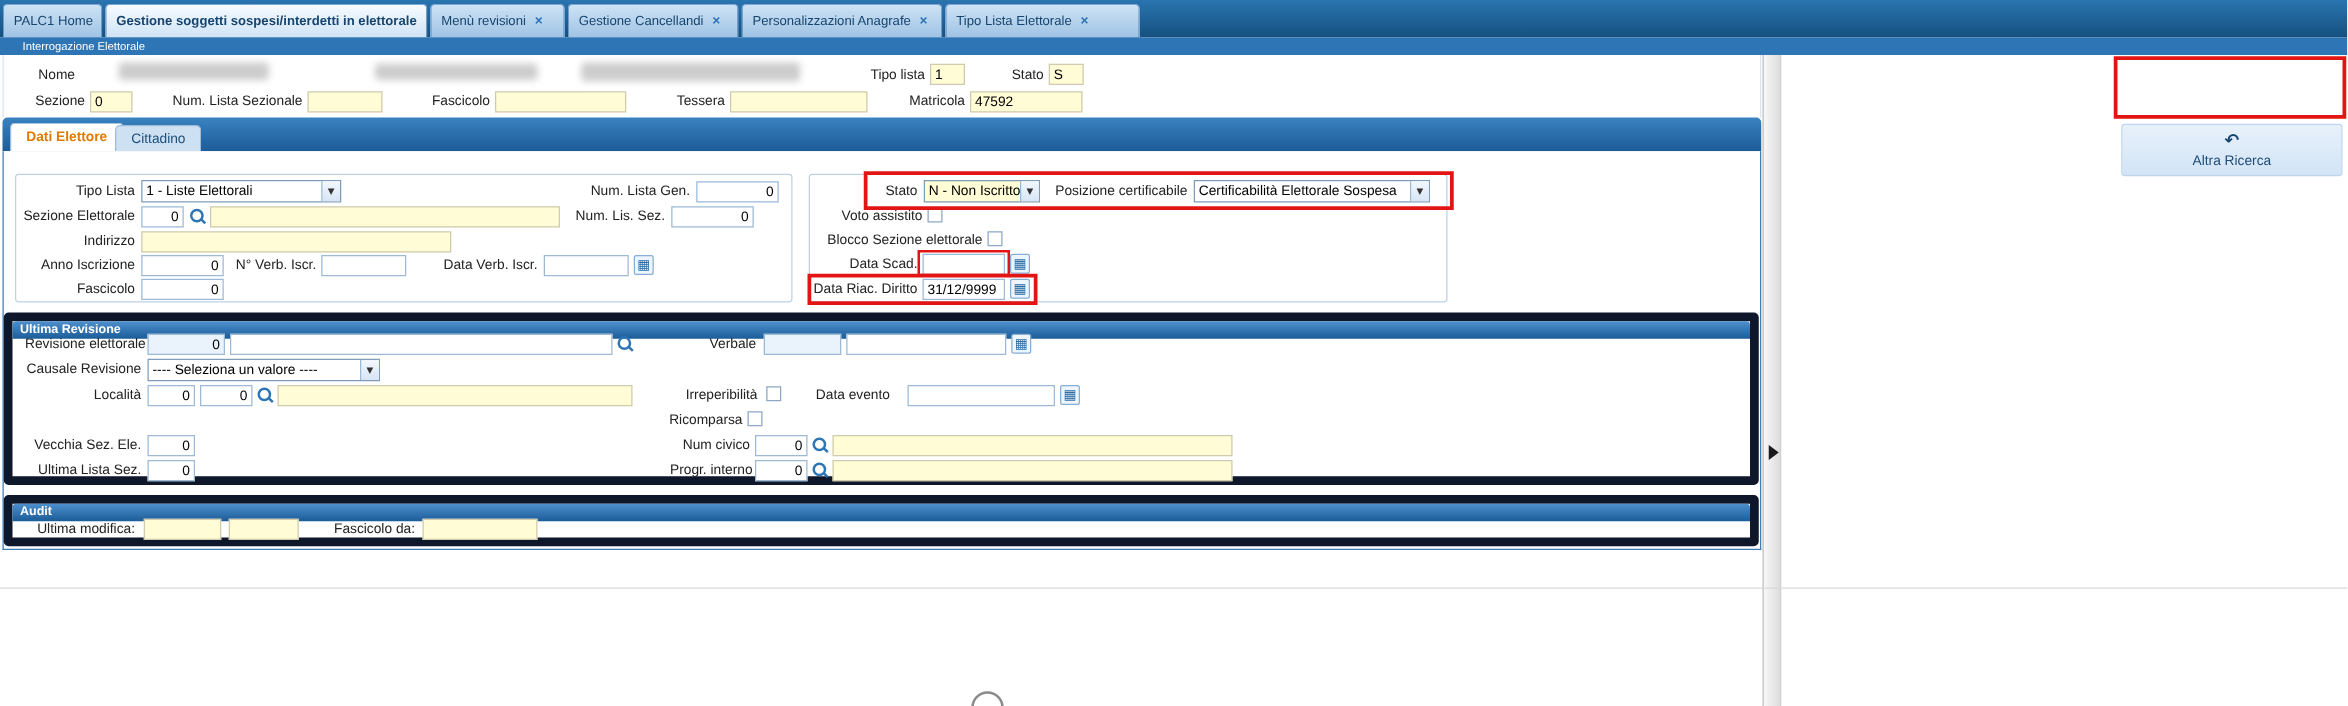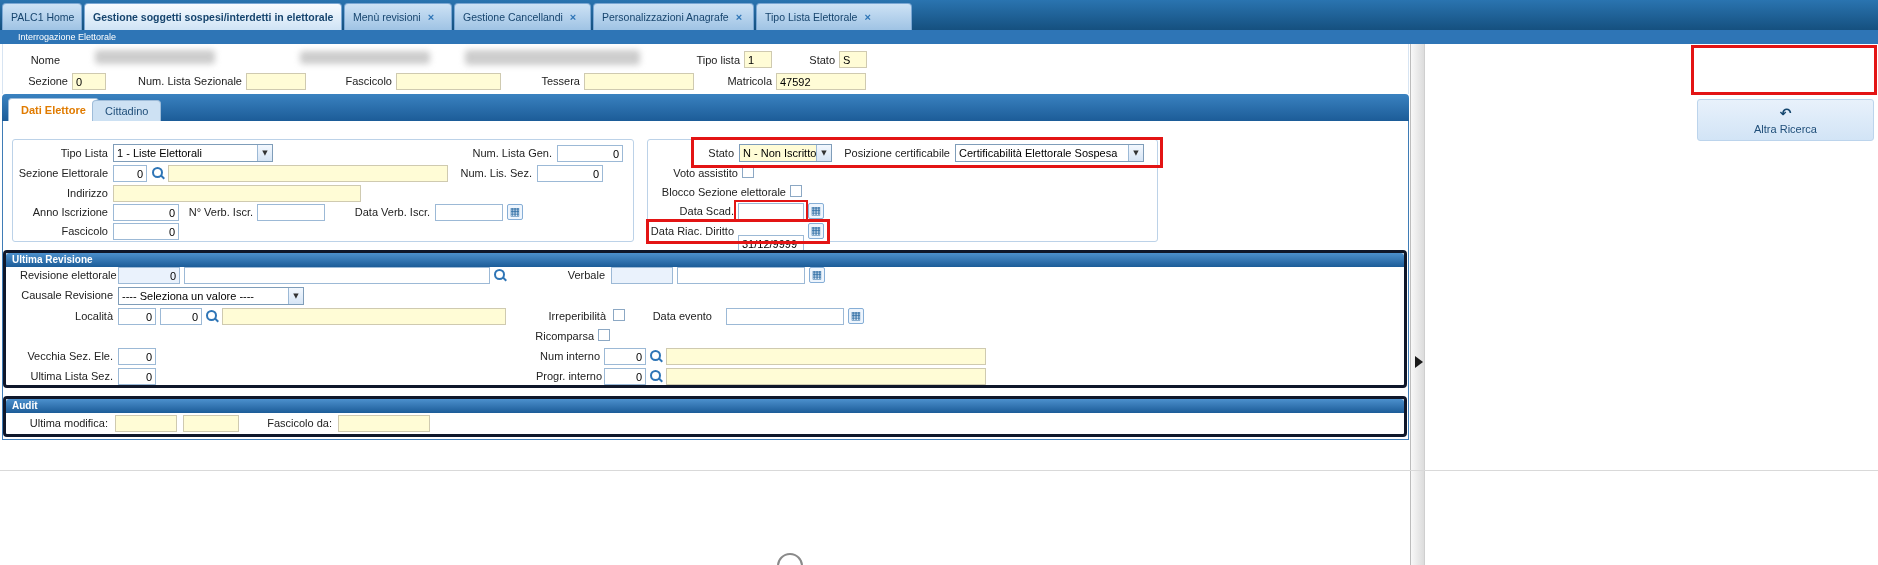--- a/index.html
+++ b/index.html
@@ -60,21 +60,21 @@
              background:linear-gradient(#3a82c0,#1c5c98); border-radius:4px 4px 0 0; }
   .dtab { position:absolute; bottom:0; display:flex; align-items:center; padding:0 12px;
           font-size:11px; border:1px solid #9ebcd9; border-bottom:none;
           border-radius:4px 4px 0 0; cursor:pointer; }
   .dtab.active { height:23px; background:#ffffff; color:#e07b00; font-weight:bold; }
   .dtab.inactive { height:21px; background:#cde1f3; color:#1f4e79;margin-top:16px; }
   .panel { position:absolute; left:2px; top:121px; width:1407px; height:319px;
            border:1px solid #3f7cb6; border-top:none; background:#fff; }
 
   .gbox { position:absolute; border:1px solid #bcd2e8; border-radius:3px; }
-  .secbox { position:absolute; border:3px solid #0f172a; border-radius:4px; background:#fff; }
+  .secbox { position:absolute; border:7px solid #0f172a; border-radius:4px; background:#fff; }
   .secbar { height:14px; background:linear-gradient(#4c90cd,#1c5c98); border-radius:3px 3px 0 0;
             color:#fff; font-size:10px; font-weight:bold; line-height:14px; padding-left:6px; }
 
   .blur { position:absolute; background:#9a9a9a; opacity:.5; filter:blur(3px); border-radius:3px; }
 
   .annot { position:absolute; border:3px solid #e31414; pointer-events:none; }
   .annot.thin { border-width:2px; }
 
   
   #vscroll { position:absolute; left:1410px; top:44px; width:15px; height:521px;
@@ -208,21 +208,21 @@
   <input type="checkbox" class="chk" style="left: 742px; top: 166px;">
 
   <span class="lbl" style="left:650px;top:186px;width:136px">Blocco Sezione elettorale</span>
   <input type="checkbox" class="chk" style="left: 790px; top: 185px;">
 
   <span class="lbl" style="left:672px;top:205px;width:62px">Data Scad.</span>
   <input class="fld f-w" style="left: 738px; top: 203px; width: 66px;" value="">
   <span class="cal" style="left:808px;top:203px">▦</span>
 
   <span class="lbl" style="left:650px;top:225px;width:84px">Data Riac. Diritto</span>
-  <input class="fld f-w" style="left: 738px; top: 223px; width: 66px; margin-top: 12px;" value="31/12/9999">
+  <input class="fld f-w" style="left: 738px; top: 223px; width: 66px;" value="31/12/9999">
   <span class="cal" style="left:808px;top:223px">▦</span>
 
   <div class="secbox" style="left:3px;top:250px;width:1404px;height:138px">
     <div class="secbar">Ultima Revisione</div>
   </div>
 
   <span class="lbl" style="left:20px;top:269px;width:93px">Revisione elettorale</span>
   <input class="fld f-b num" style="left: 118px; top: 267px; width: 62px;" value="0">
   <input class="fld f-w" style="left: 184px; top: 267px; width: 306px;" value="">
   <span class="mag" style="left:493px;top:268px"></span>
@@ -246,21 +246,21 @@
   <input type="checkbox" class="chk" style="left: 613px; top: 309px;">
   <span class="lbl" style="left:650px;top:310px;width:62px">Data evento</span>
   <input class="fld f-w" style="left: 726px; top: 308px; width: 118px;" value="">
   <span class="cal" style="left:848px;top:308px">▦</span>
 
   <span class="lbl" style="left:528px;top:330px;width:66px">Ricomparsa</span>
   <input type="checkbox" class="chk" style="left: 598px; top: 329px;">
 
   <span class="lbl" style="left:20px;top:350px;width:93px">Vecchia Sez. Ele.</span>
   <input class="fld f-w num" style="left: 118px; top: 348px; width: 38px;" value="0">
-  <span class="lbl" style="left:536px;top:350px;width:64px">Num interno</span>
+  <span class="lbl" style="left:536px;top:350px;width:64px">Num civico</span>
   <input class="fld f-w num" style="left: 604px; top: 348px; width: 42px;" value="0">
   <span class="mag" style="left:649px;top:349px"></span>
   <input class="fld f-y" style="left: 666px; top: 348px; width: 320px;" value="">
 
   <span class="lbl" style="left:14px;top:370px;width:99px">Ultima Lista Sez.</span>
   <input class="fld f-w num" style="left: 118px; top: 368px; width: 38px;" value="0">
   <span class="lbl" style="left:536px;top:370px;width:64px">Progr. interno</span>
   <input class="fld f-w num" style="left: 604px; top: 368px; width: 42px;" value="0">
   <span class="mag" style="left:649px;top:369px"></span>
   <input class="fld f-y" style="left: 666px; top: 368px; width: 320px;" value="">

